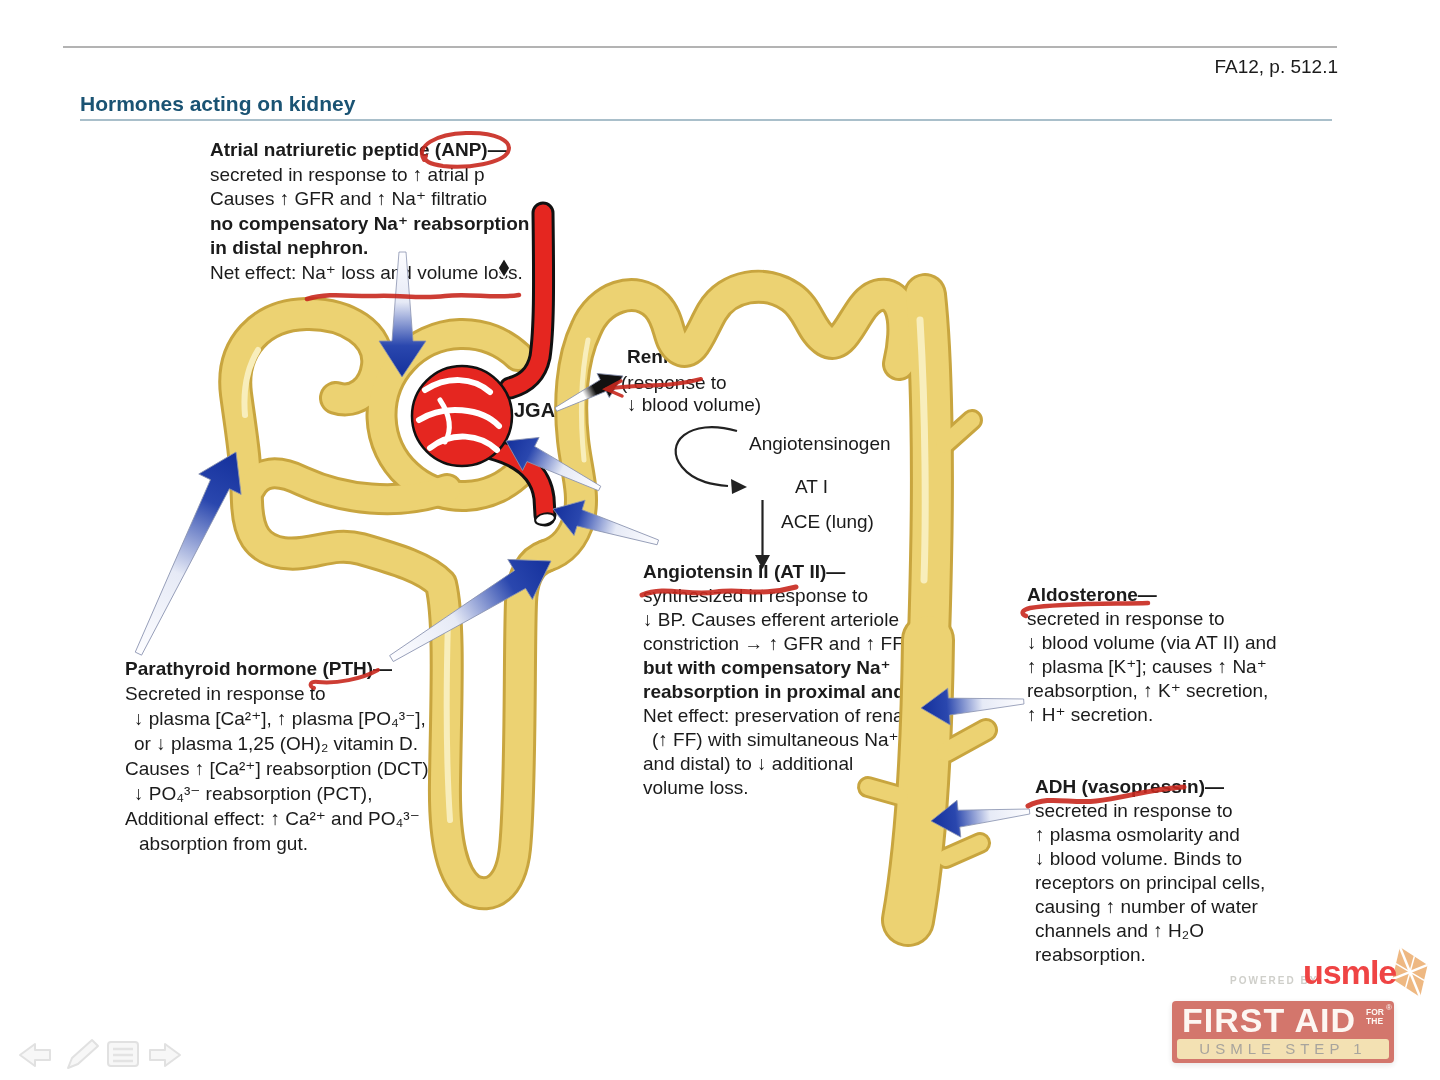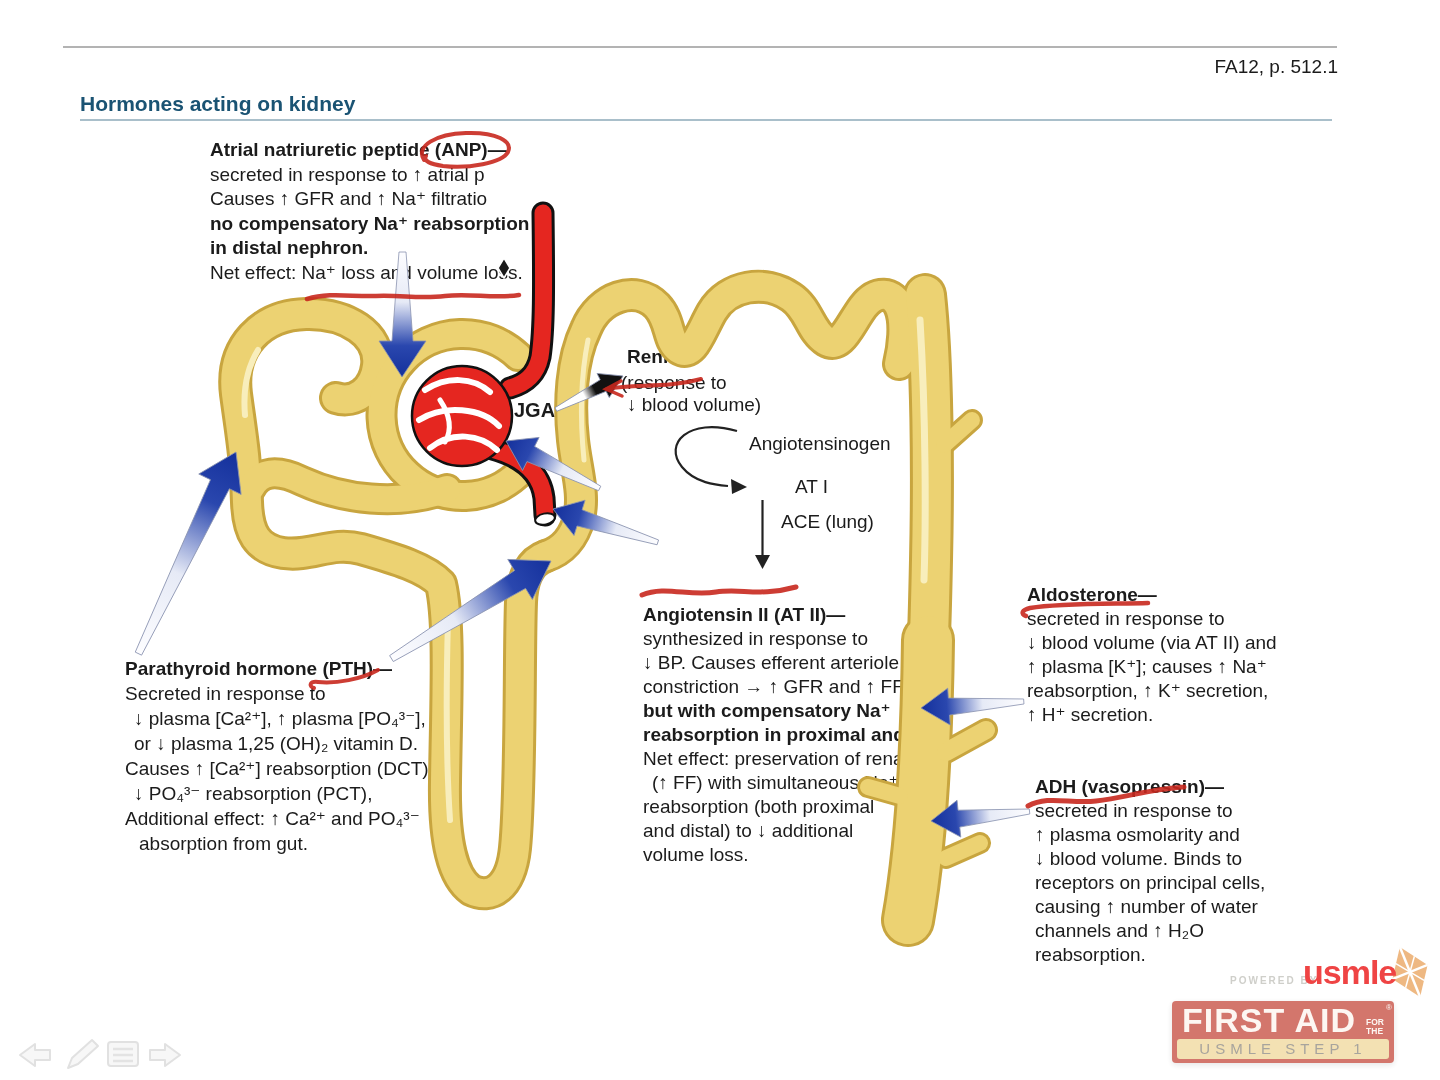--- a/index.html
+++ b/index.html
@@ -18,21 +18,21 @@
   svg{position:absolute;top:0;left:0;}
   #diagram{z-index:1;}
   .textlayer{z-index:2;}
   #annotations{z-index:3;pointer-events:none;}
   
   #powered{position:absolute;top:975px;left:1230px;font-size:10px;letter-spacing:2px;color:#cfcfca;font-weight:bold;z-index:2;}
   #usmle-word{position:absolute;top:953px;left:1303px;font-size:34px;font-weight:bold;color:#ef4444;letter-spacing:-1px;z-index:2;}
   #fa-box{position:absolute;top:1001px;left:1172px;width:222px;height:62px;background:#cd6257;border-radius:4px;
           box-shadow:0 2px 6px rgba(0,0,0,0.12);opacity:0.87;z-index:2;}
   #fa-title{position:absolute;top:0px;left:10px;font-size:34px;font-weight:bold;color:#fdf6f1;letter-spacing:1px;}
-  #fa-forthe{position:absolute;top:7px;right:10px;font-size:8.5px;line-height:9px;font-weight:bold;color:#fdf6f1;text-align:left;margin-top:10px;}
+  #fa-forthe{position:absolute;top:7px;right:10px;font-size:8.5px;line-height:9px;font-weight:bold;color:#fdf6f1;text-align:left;}
   #fa-reg{position:absolute;top:2px;right:2px;font-size:8px;color:#fdf6f1;}
   #fa-strip{position:absolute;left:5px;right:5px;bottom:4px;height:20px;background:#f2dda8;border-radius:3px;
             text-align:center;line-height:20px;font-size:15px;font-weight:normal;letter-spacing:5px;color:#9b978f;}
 </style>
 </head>
 <body>
 
 <svg id="diagram" width="1440" height="1080" viewBox="0 0 1440 1080">
   <defs>
     <linearGradient id="bgrad" x1="0" y1="0" x2="1" y2="0">
@@ -168,30 +168,29 @@
   </div>
 
   <div class="lbl b" style="top:346px;left:627px;">Renin</div>
   <div class="lbl" style="top:372px;left:621px;">(response to</div>
   <div class="lbl" style="top:394px;left:627px;">↓ blood volume)</div>
   <div class="lbl b" style="top:399px;left:514px;font-size:20px;">JGA</div>
   <div class="lbl" style="top:433px;left:749px;">Angiotensinogen</div>
   <div class="lbl" style="top:476px;left:752px;margin-left:43px;">AT I</div>
   <div class="lbl" style="top:511px;left:781px;">ACE (lung)</div>
 
-  <div class="txt" style="top:560px;left:643px;margin-top:43px;">
+  <div class="txt" style="top:560px;left:643px;">
     <div class="b">Angiotensin II (AT II)—</div>
     <div>synthesized in response to</div>
     <div>↓ BP. Causes efferent arteriole</div>
     <div>constriction → ↑ GFR and ↑ FF</div>
     <div class="b">but with compensatory Na⁺</div>
     <div class="b">reabsorption in proximal and</div>
     <div>Net effect: preservation of renal</div>
     <div class="indent">(↑ FF) with simultaneous Na⁺</div>
-    <div>reabsorption (both proximal</div>
     <div>and distal) to ↓ additional</div>
     <div>volume loss.</div>
   </div>
 
   <div class="txt" style="top:583px;left:1027px;">
     <div class="b">Aldosterone—</div>
     <div>secreted in response to</div>
     <div>↓ blood volume (via AT II) and</div>
     <div>↑ plasma [K⁺]; causes ↑ Na⁺</div>
     <div>reabsorption, ↑ K⁺ secretion,</div>

